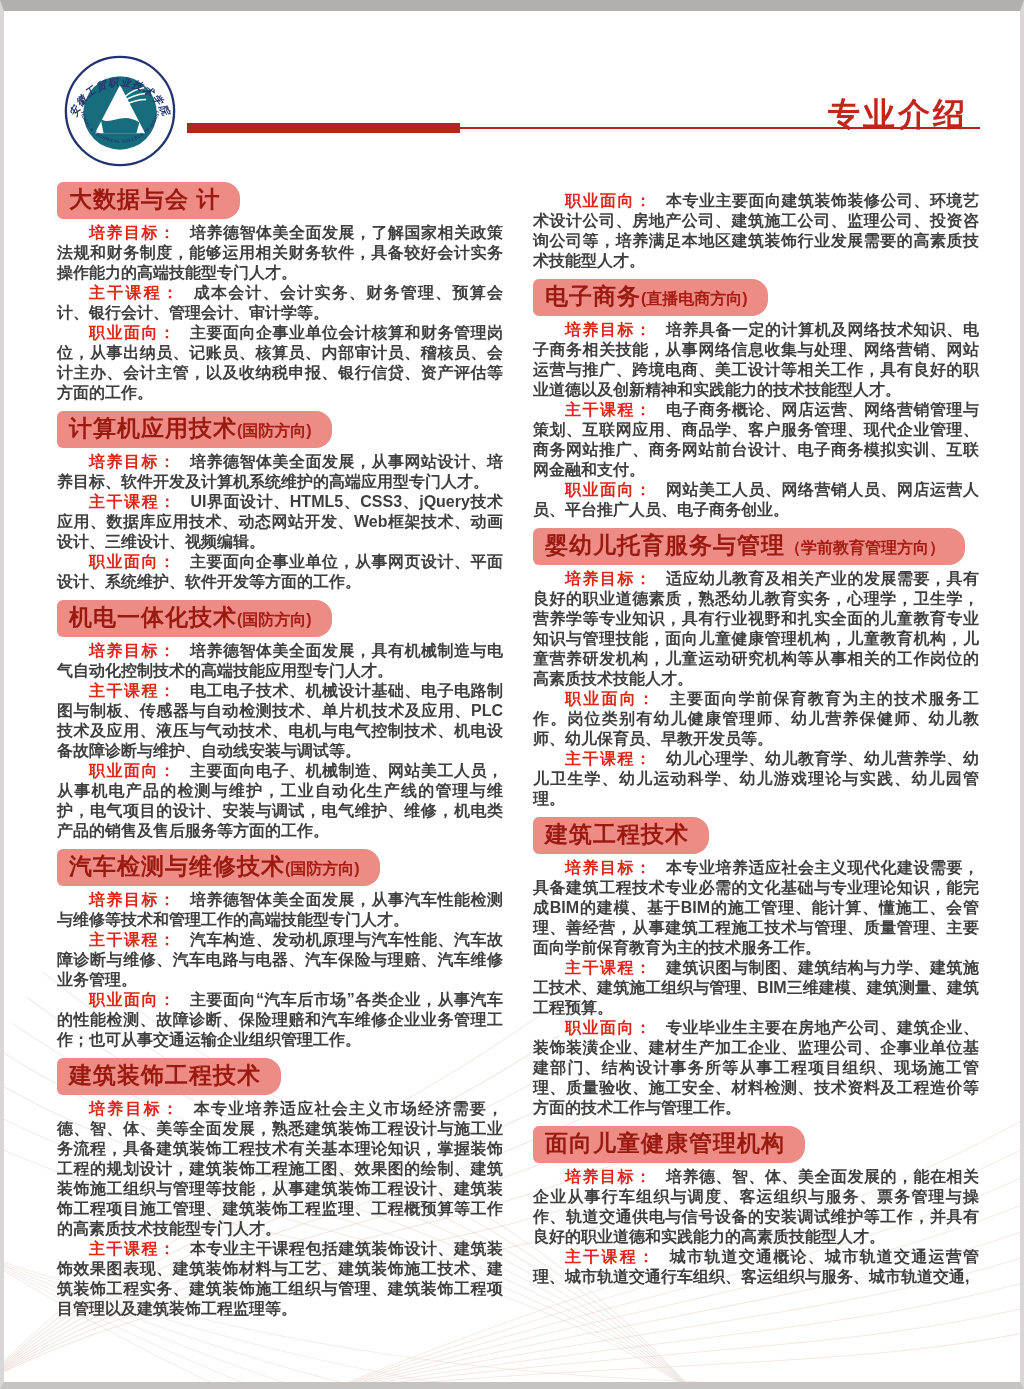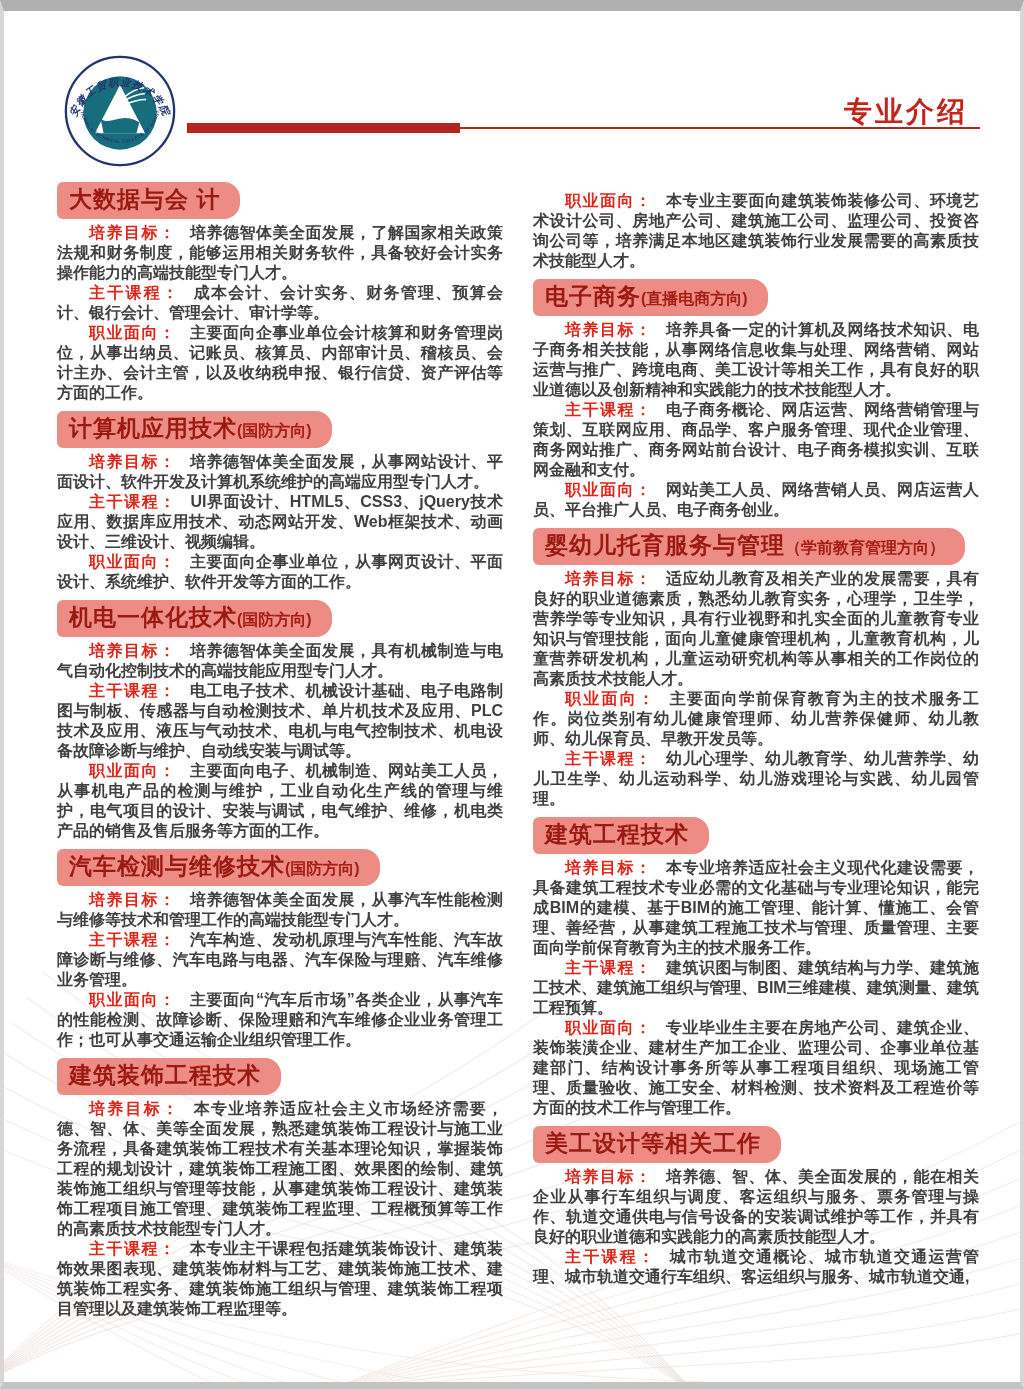--- a/index.html
+++ b/index.html
@@ -7,21 +7,21 @@
     position:relative;width:1024px;height:1389px;margin:0 auto;
     background:#ffffff;box-sizing:border-box;overflow:hidden;
     border-top:11px solid #b2afaf;border-bottom:7px solid #c6c3c3;
     border-left:4px solid #d8d6d6;border-right:4px solid #d8d6d6;
     font-family:"Liberation Sans", sans-serif;
   }
   
   .logo{position:absolute;left:58px;top:42px;width:116px;height:116px;}
   .page-title{
     position:absolute;right:52px;top:82px;width:600px;text-align:right;
-    font-size:28px;font-weight:700;color:#c3241b;letter-spacing:3px;
+    font-size:32px;font-weight:700;color:#c3241b;letter-spacing:3px;
   }
   .accent-bar{position:absolute;left:183px;top:112px;width:273px;height:10px;background:#b5241e;}
   .accent-rule{position:absolute;left:455px;top:116px;width:521px;height:2px;background:#b5241e;}
   
   .cols{position:absolute;left:53px;top:171px;width:922px;display:flex;gap:30px;z-index:2;}
   .col{width:446px;}
   .sec{margin-bottom:8px;}
   .cont{padding-top:9px;}
   .pill{
     display:inline-block;background:#ec8c85;color:#9a1911;
@@ -109,21 +109,21 @@
         </div>
         <p><span class="lbl">培养目标：</span><span>培养德智体美全面发展，了解国家相关政策法规和财务制度，能够运用相关财务软件，具备较好会计实务操作能力的高端技能型专门人才。</span></p>
         <p><span class="lbl">主干课程：</span><span>成本会计、会计实务、财务管理、预算会计、银行会计、管理会计、审计学等。</span></p>
         <p><span class="lbl">职业面向：</span><span>主要面向企事业单位会计核算和财务管理岗位，从事出纳员、记账员、核算员、内部审计员、稽核员、会计主办、会计主管，以及收纳税申报、银行信贷、资产评估等方面的工作。</span></p>
       </section>
 
       <section class="sec">
         <div class="pill">
           <span class="pill-title">计算机应用技术</span><span class="pill-suffix">(国防方向)</span>
         </div>
-        <p><span class="lbl">培养目标：</span><span>培养德智体美全面发展，从事网站设计、平面设计、软件开发及计算机系统维护的高端应用型专门人才。</span></p>
+        <p><span class="lbl">培养目标：</span><span>培养德智体美全面发展，从事网站设计、培养目标、软件开发及计算机系统维护的高端应用型专门人才。</span></p>
         <p><span class="lbl">主干课程：</span><span>UI界面设计、HTML5、CSS3、jQuery技术应用、数据库应用技术、动态网站开发、Web框架技术、动画设计、三维设计、视频编辑。</span></p>
         <p><span class="lbl">职业面向：</span><span>主要面向企事业单位，从事网页设计、平面设计、系统维护、软件开发等方面的工作。</span></p>
       </section>
 
       <section class="sec">
         <div class="pill">
           <span class="pill-title">机电一体化技术</span><span class="pill-suffix">(国防方向)</span>
         </div>
         <p><span class="lbl">培养目标：</span><span>培养德智体美全面发展，具有机械制造与电气自动化控制技术的高端技能应用型专门人才。</span></p>
         <p><span class="lbl">主干课程：</span><span>电工电子技术、机械设计基础、电子电路制图与制板、传感器与自动检测技术、单片机技术及应用、PLC技术及应用、液压与气动技术、电机与电气控制技术、机电设备故障诊断与维护、自动线安装与调试等。</span></p>
@@ -177,21 +177,21 @@
         <div class="pill">
           <span class="pill-title">建筑工程技术</span><span class="pill-suffix"></span>
         </div>
         <p><span class="lbl">培养目标：</span><span>本专业培养适应社会主义现代化建设需要，具备建筑工程技术专业必需的文化基础与专业理论知识，能完成BIM的建模、基于BIM的施工管理、能计算、懂施工、会管理、善经营，从事建筑工程施工技术与管理、质量管理、主要面向学前保育教育为主的技术服务工作。</span></p>
         <p><span class="lbl">主干课程：</span><span>建筑识图与制图、建筑结构与力学、建筑施工技术、建筑施工组织与管理、BIM三维建模、建筑测量、建筑工程预算。</span></p>
         <p><span class="lbl">职业面向：</span><span>专业毕业生主要在房地产公司、建筑企业、装饰装潢企业、建材生产加工企业、监理公司、企事业单位基建部门、结构设计事务所等从事工程项目组织、现场施工管理、质量验收、施工安全、材料检测、技术资料及工程造价等方面的技术工作与管理工作。</span></p>
       </section>
 
       <section class="sec">
         <div class="pill">
-          <span class="pill-title">美工设计等相关工作</span><span class="pill-suffix"></span>
+          <span class="pill-title">面向儿童健康管理机构</span><span class="pill-suffix"></span>
         </div>
         <p><span class="lbl">培养目标：</span><span>培养德、智、体、美全面发展的，能在相关企业从事行车组织与调度、客运组织与服务、票务管理与操作、轨道交通供电与信号设备的安装调试维护等工作，并具有良好的职业道德和实践能力的高素质技能型人才。</span></p>
         <p><span class="lbl">主干课程：</span><span>城市轨道交通概论、城市轨道交通运营管理、城市轨道交通行车组织、客运组织与服务、城市轨道交通,</span></p>
       </section>
 
     </div>
   </div>
 </div>
 
 </body></html>

